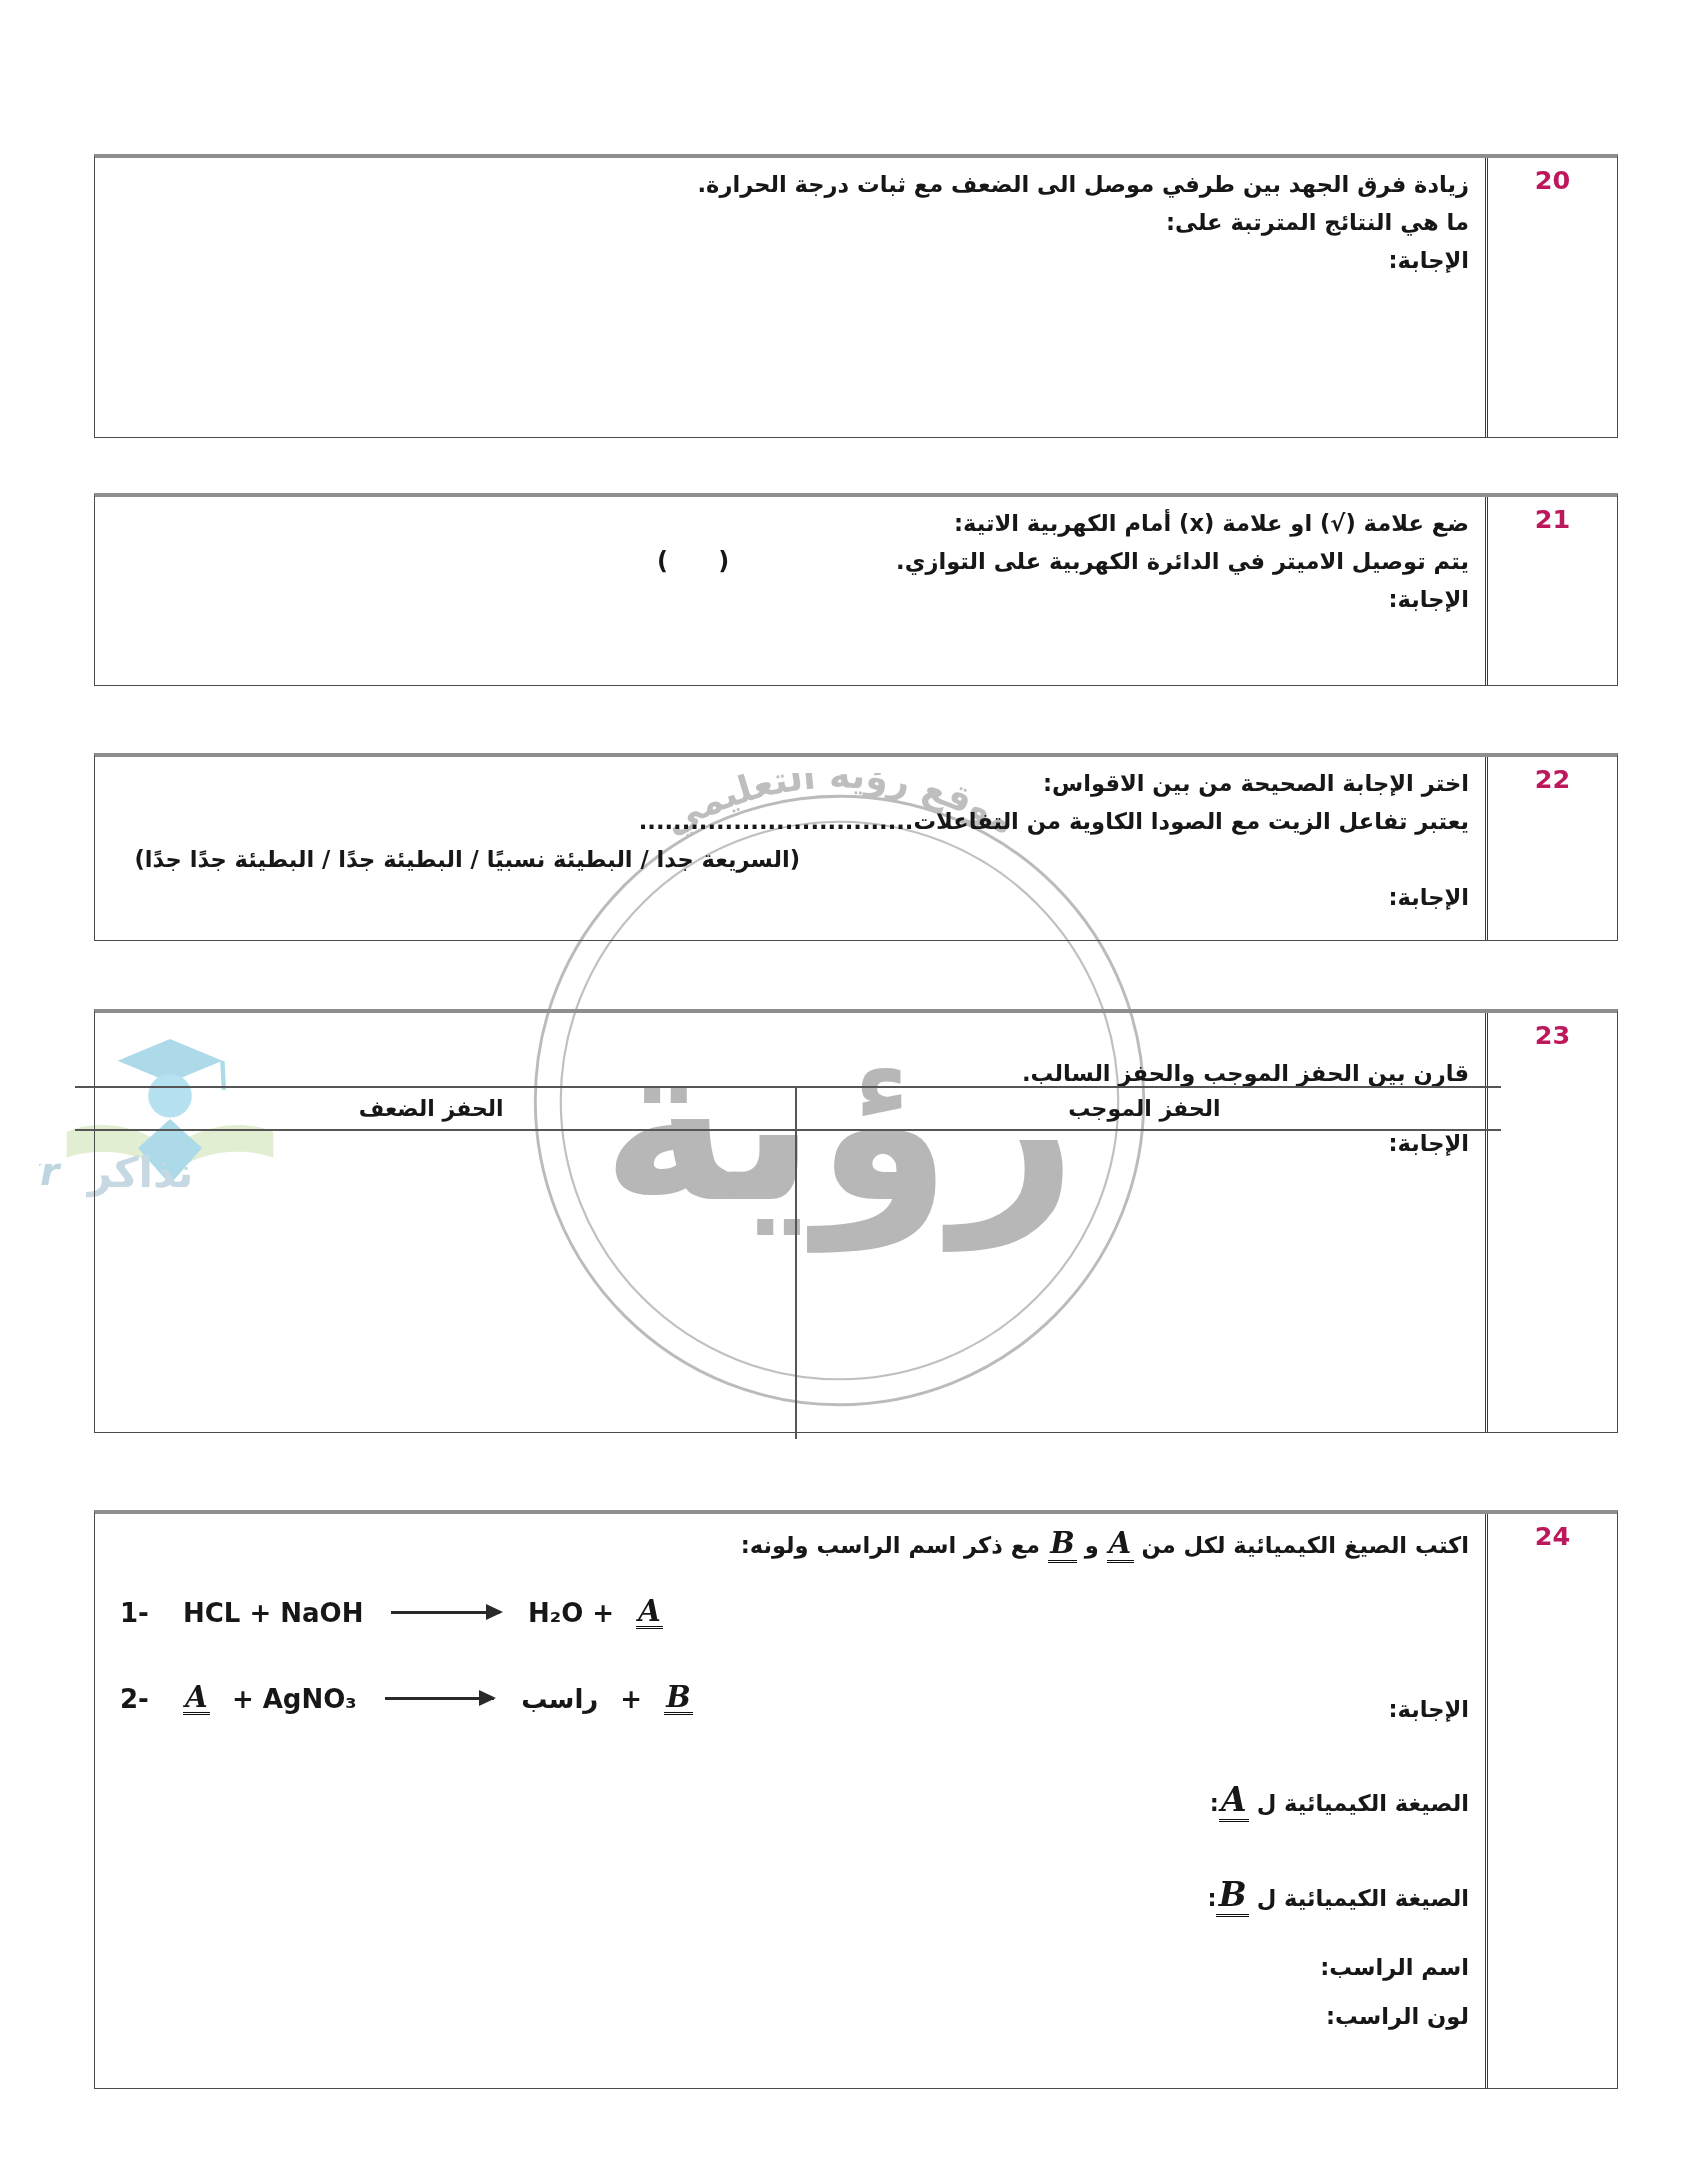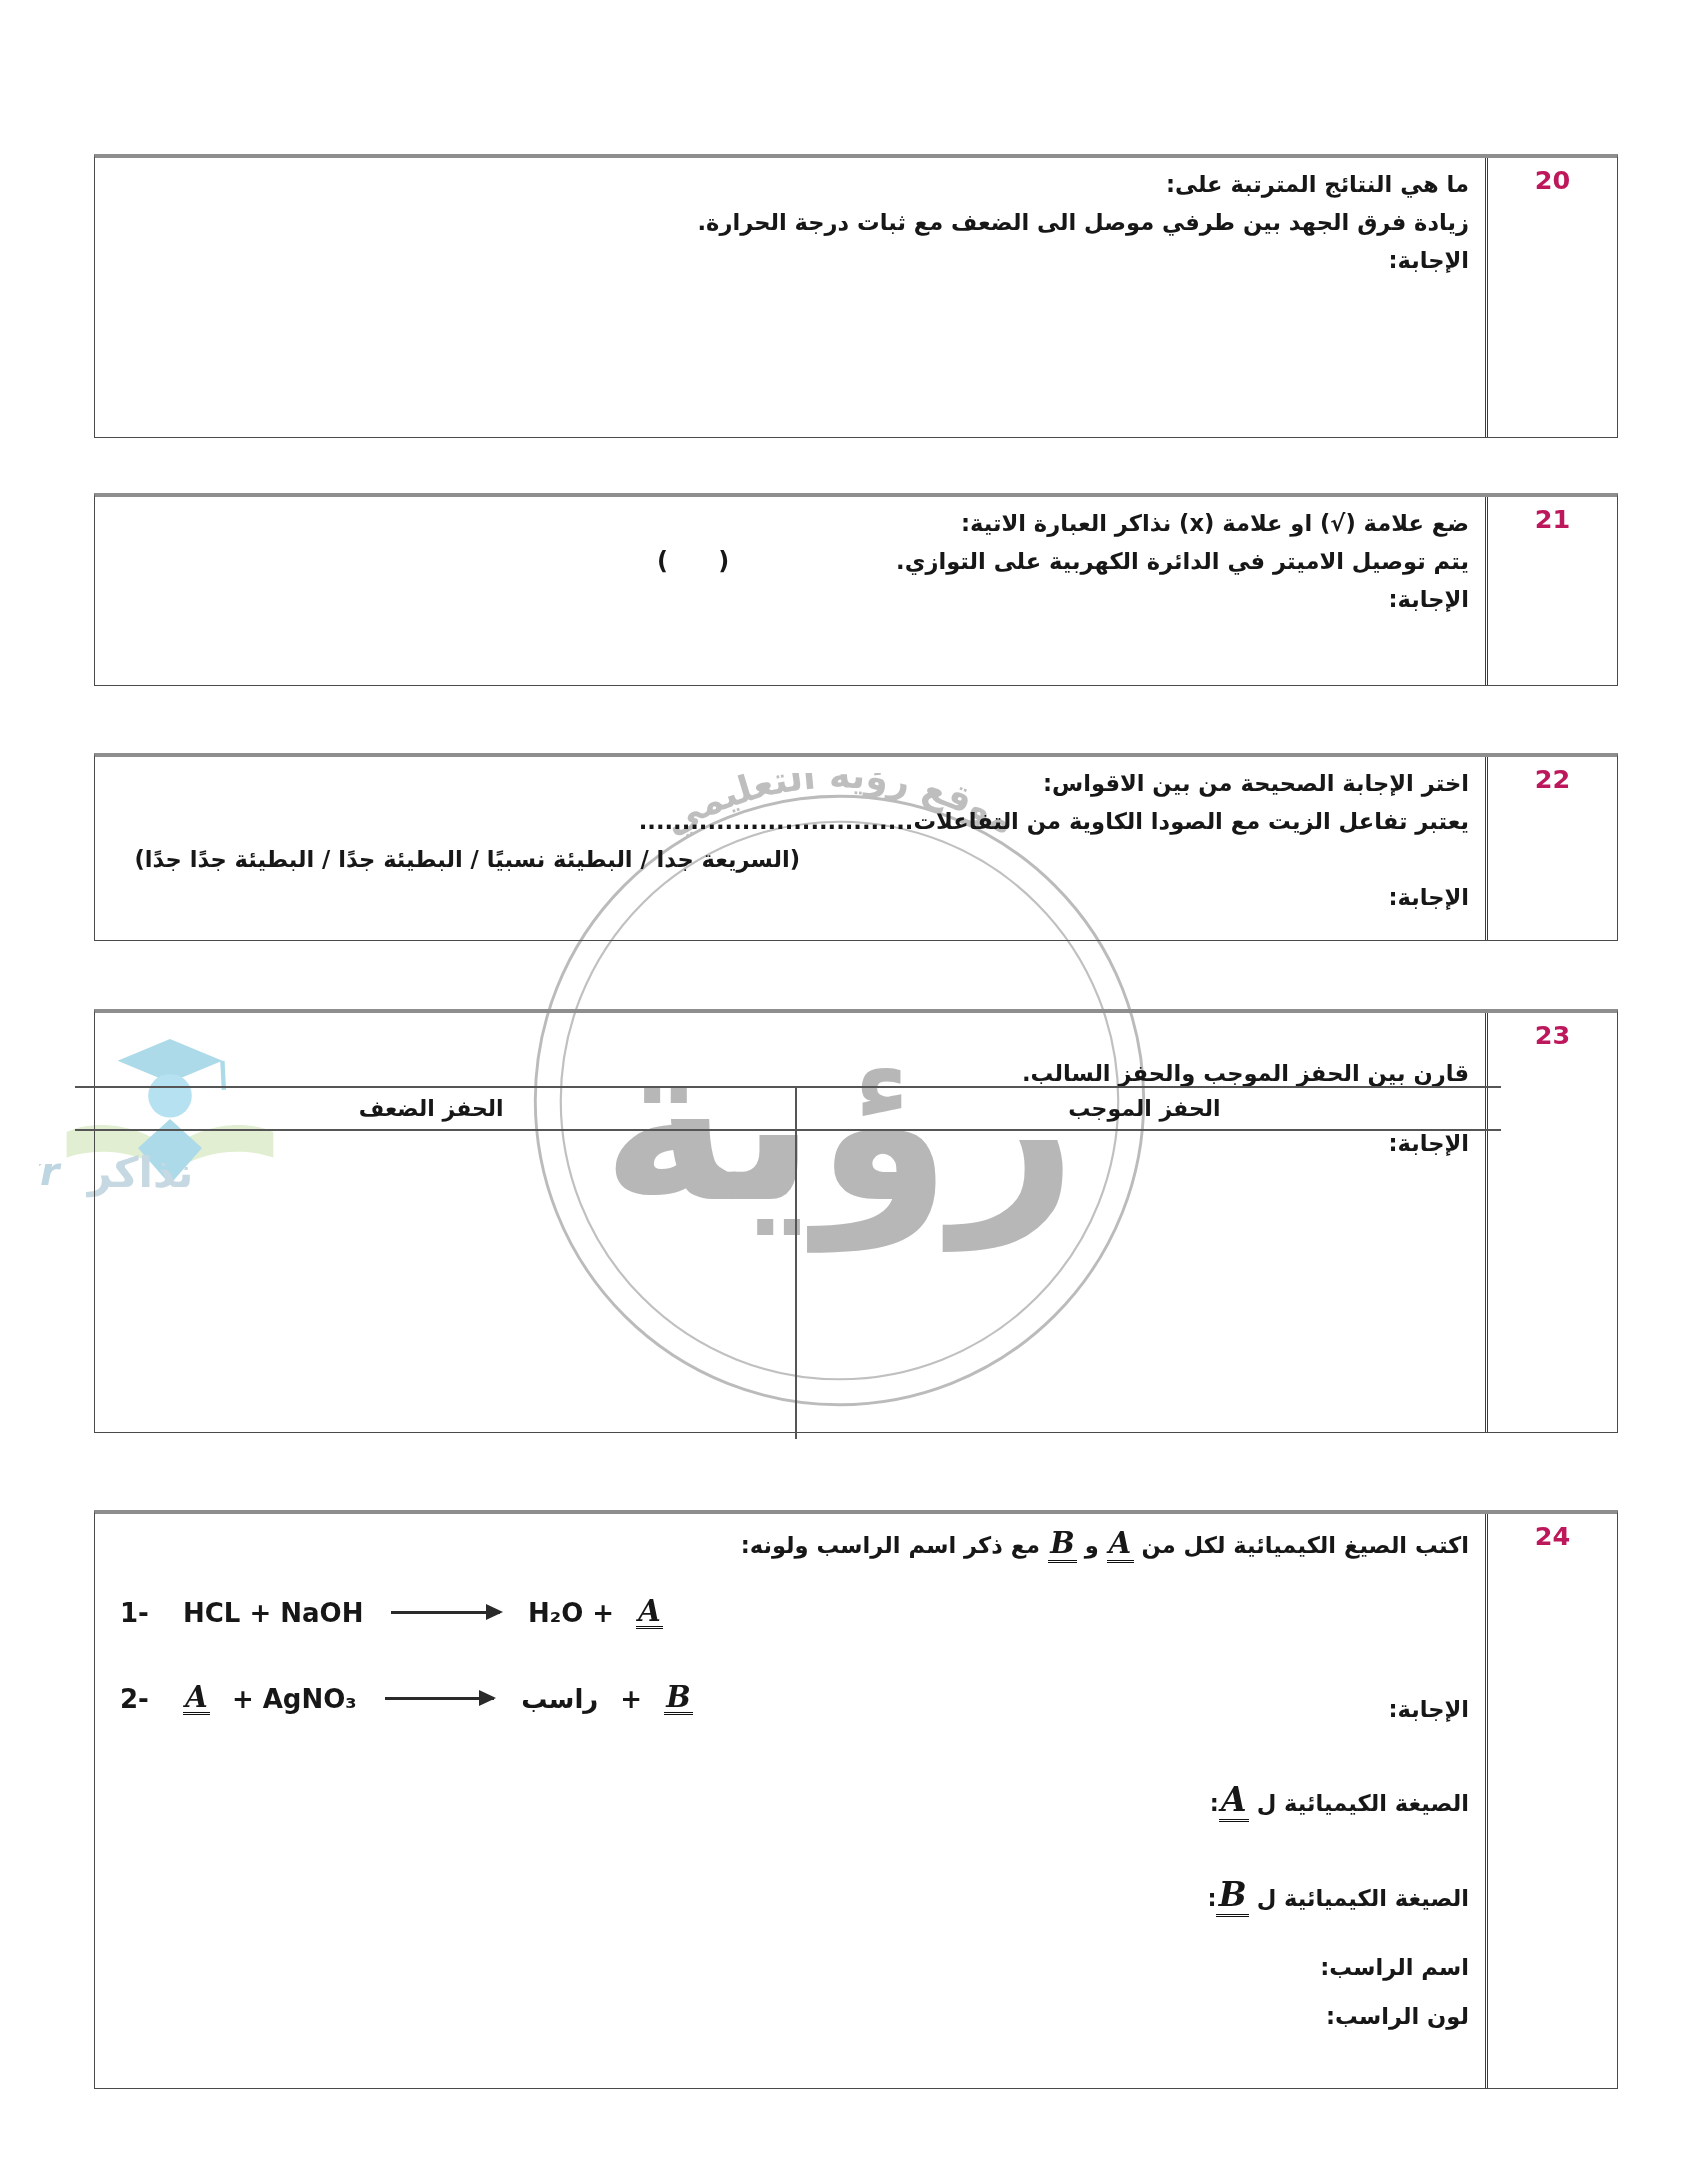--- a/index.html
+++ b/index.html
@@ -101,30 +101,30 @@
     <line x1="252" y1="82" x2="254" y2="122" stroke="#9fd4e6" stroke-width="6"></line>
     <circle cx="180" cy="130" r="30" fill="#aadcee"></circle>
     <path d="M180 162 L136 202 L180 252 L224 202 Z" fill="#9fd4e6"></path>
     <text x="28" y="252" font-size="54" font-style="italic" font-weight="bold" fill="#b3cfdd" font-family="DejaVu Sans, sans-serif">Nezakr</text>
     <text x="212" y="256" font-size="58" font-weight="bold" fill="#bdd3de" font-family="DejaVu Sans, sans-serif">نذاكر</text>
   </svg>
 
   <div class="qbox q20">
     <div class="qnum">20</div>
     <div class="qcontent">
+      <div class="qline">زيادة فرق الجهد بين طرفي موصل الى الضعف مع ثبات درجة الحرارة.</div>
       <div class="qline">ما هي النتائج المترتبة على:</div>
-      <div class="qline">زيادة فرق الجهد بين طرفي موصل الى الضعف مع ثبات درجة الحرارة.</div>
       <div class="qline">الإجابة:</div>
     </div>
   </div>
 
   <div class="qbox q21">
     <div class="qnum">21</div>
     <div class="qcontent">
-      <div class="qline">ضع علامة (√) او علامة (x) نذاكر العبارة الاتية:</div>
+      <div class="qline">ضع علامة (√) او علامة (x) أمام الكهربية الاتية:</div>
       <div class="qline">
         <span>يتم توصيل الاميتر في الدائرة الكهربية على التوازي.</span><span class="paren">(      )</span>
       </div>
       <div class="qline">الإجابة:</div>
     </div>
   </div>
 
   <div class="qbox q22">
     <div class="qnum">22</div>
     <div class="qcontent">

